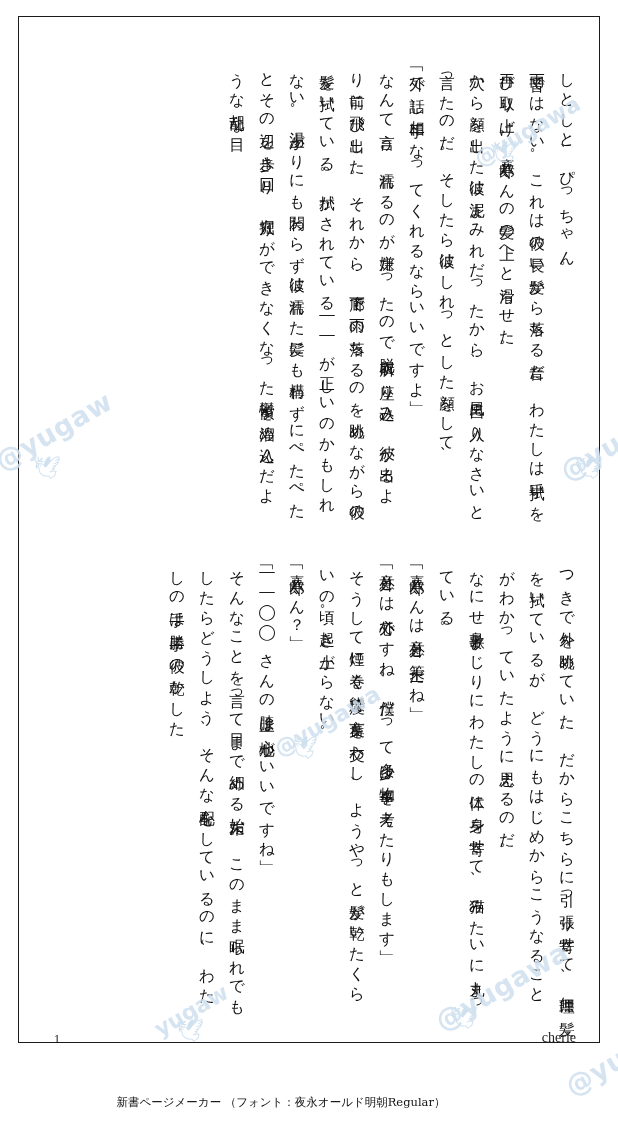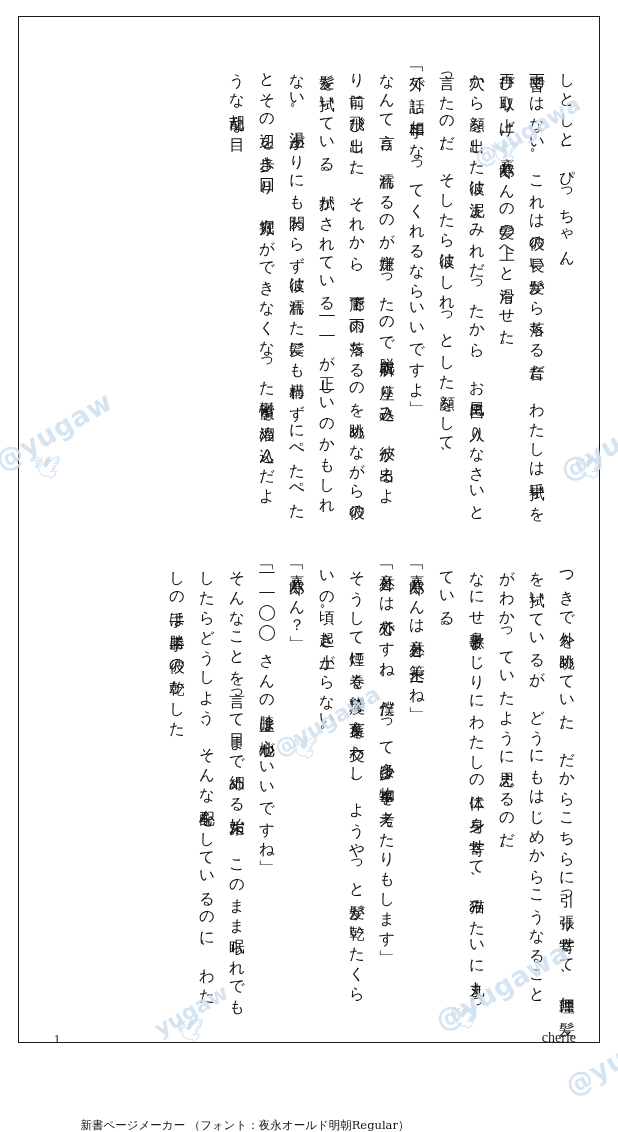--- a/index.html
+++ b/index.html
@@ -103,26 +103,27 @@
     top: 1030px;
     font-size: 14px;
     color: #222;
     font-family: "Liberation Serif", serif;
   }
 
   
   .footer {
     position: absolute;
     left: 0;
-    top: 1118px;
+    top: 1095px;
     width: 490px;
     text-align: center;
     font-size: 11.5px;
     color: #111;
     font-family: "DejaVu Serif", serif;
+    padding-left: 36px;
   }
 </style>
 </head>
 <body>
 
 <div id="page">
 
   <div class="rule rule-top"></div>
   <div class="rule rule-bottom"></div>
   <div class="rule rule-left"></div>

